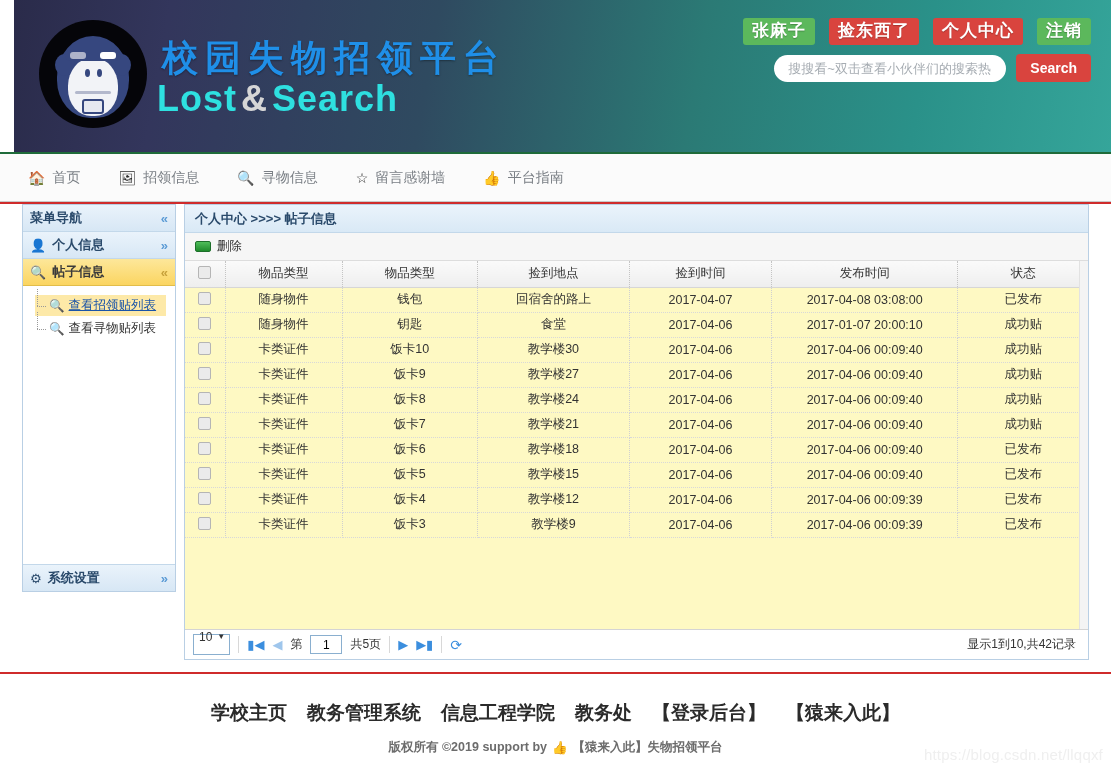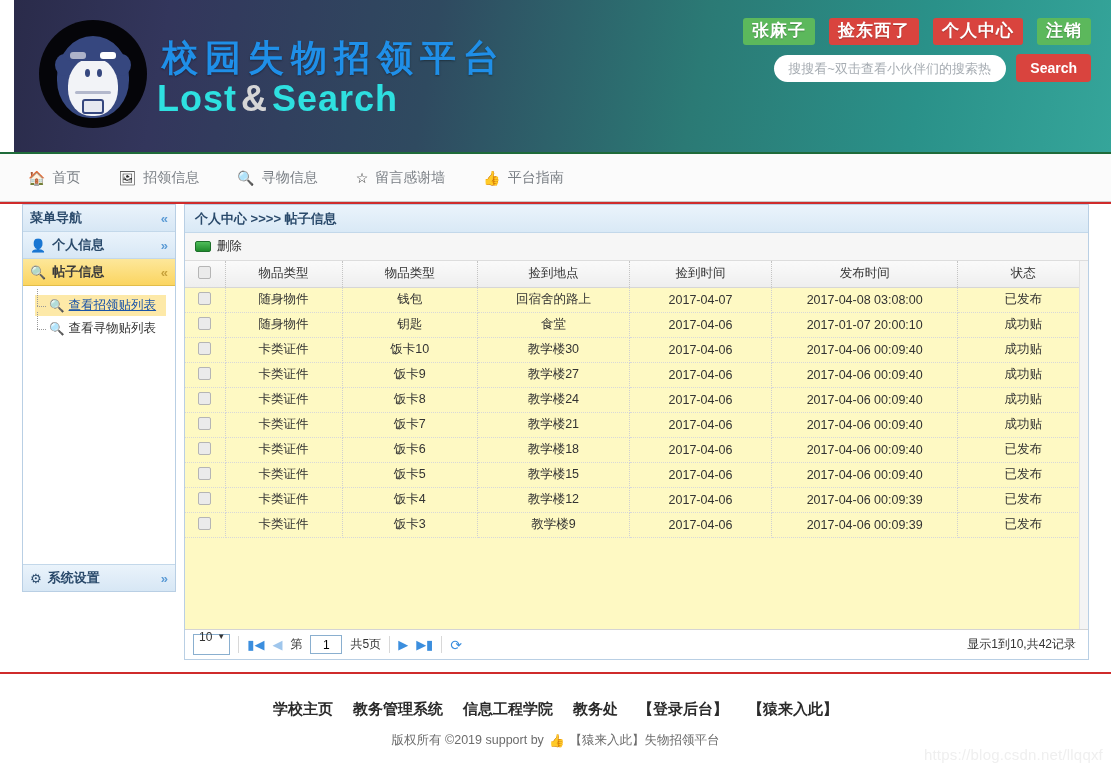--- a/index.html
+++ b/index.html
@@ -309,26 +309,26 @@
   .pg-info { margin-left: auto; font-size: 12px; color: #333; padding-right: 4px; }
 
   
   .footer {
     border-top: 2px solid #cf2b2b;
     padding-top: 26px;
     text-align: center;
   }
   .footer-links {
     display: flex; justify-content: center; gap: 20px;
-    font-size: 15px; font-weight: bold; color: #2b2b2b;
+    font-size: 19px; font-weight: bold; color: #2b2b2b;
   }
   .footer-links span { cursor: pointer; }
   .footer-copy {
     margin-top: 13px; font-size: 12.5px; color: #6c6c6c;
-    display: flex; justify-content: center; align-items: center; gap: 5px;
+    display: flex; justify-content: center; align-items: center; gap: 5px; font-weight: bold;
   }
   .watermark {
     position: absolute; right: 8px; bottom: 10px;
     font-size: 15px; color: #efefef; letter-spacing: .2px;
     pointer-events: none;
   }
 </style>
 </head>
 <body>
 

